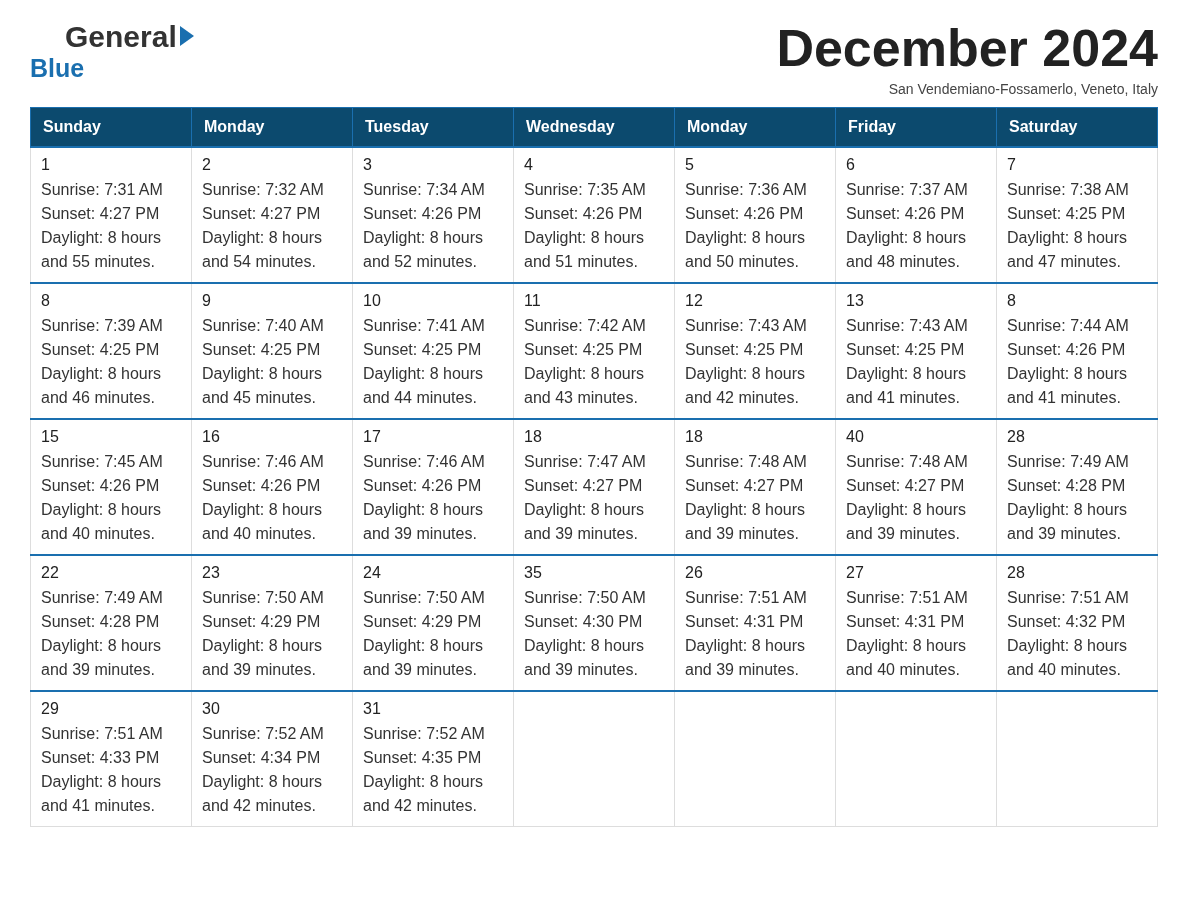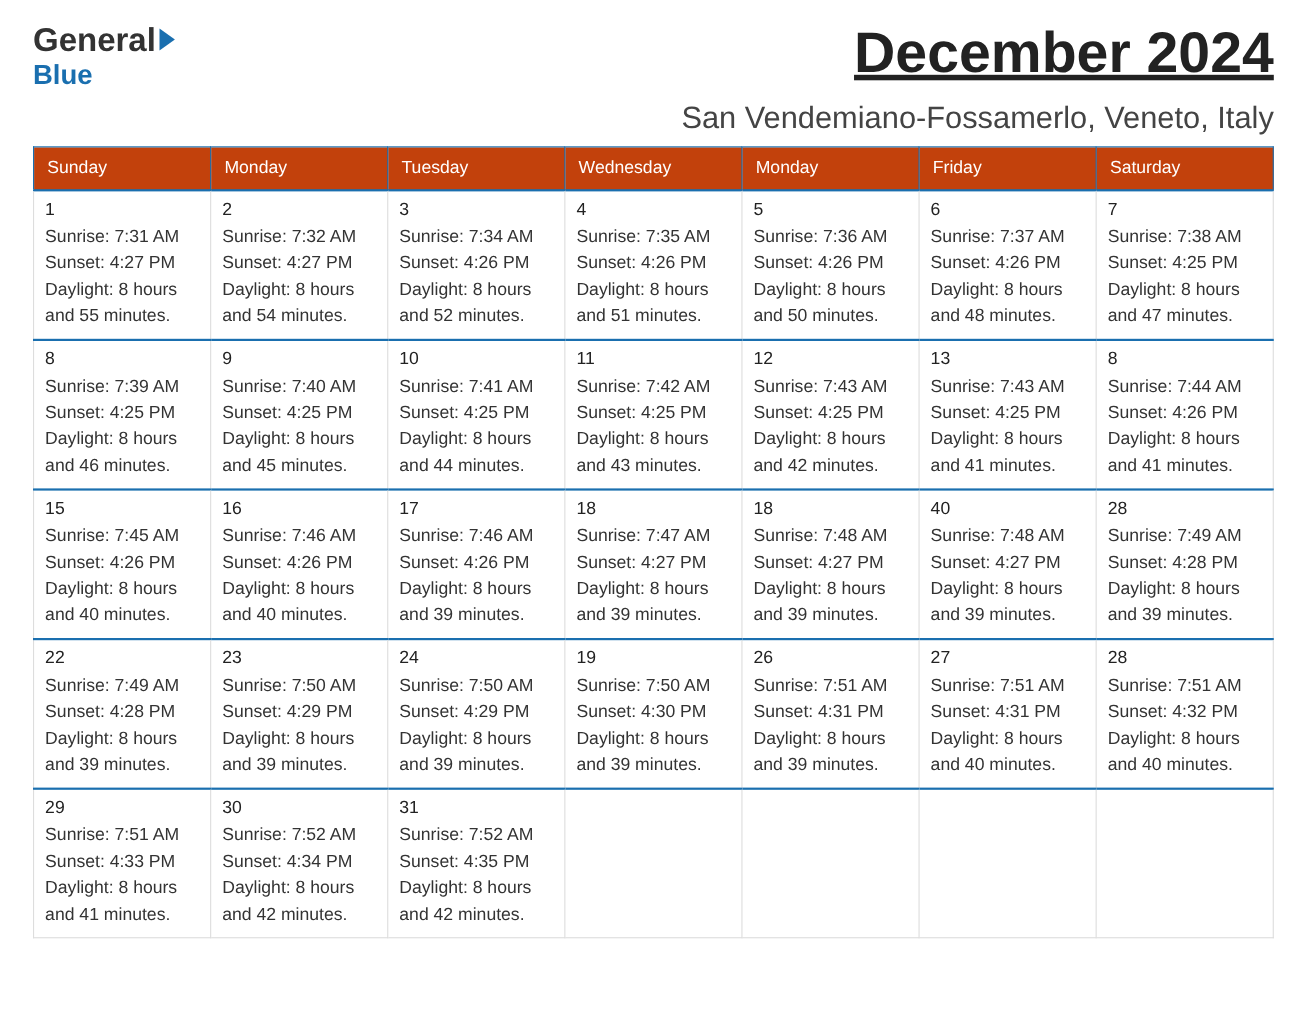--- a/index.html
+++ b/index.html
@@ -22,39 +22,38 @@
       align-items: flex-start;
     }
     .title-section {
       text-align: right;
     }
     .month-title {
       font-size: 52px;
       font-weight: bold;
       color: #222;
       line-height: 1.1;
-      text-decoration: underline;
     }
     .location-title {
-      font-size: 28px;
+      font-size: 14px;
       color: #444;
-      margin-top: 14px;
+      margin-top: 4px;
     }
     .calendar-table {
       width: 100%;
       border-collapse: collapse;
       margin-top: 10px;
     }
     .calendar-table th {
-      background-color: #c2410c;
+      background-color: #0c4a6e;
       color: white;
       padding: 10px 12px;
       text-align: left;
       font-size: 16px;
-      font-weight: normal;
+      font-weight: bold;
       border: 1px solid #1a6faf;
     }
     .calendar-table td {
       border: 1px solid #ccc;
       vertical-align: top;
       padding: 8px 10px;
       width: 14.28%;
       min-height: 100px;
     }
     .calendar-table tr td {
@@ -73,20 +72,21 @@
       font-size: 16px;
       color: #333;
       line-height: 1.5;
     }
     .empty-cell {
       background: #fff;
     }
     .logo-row {
       display: flex;
       align-items: center;
+      margin-left: 35px;
     }
     .logo-text-general {
       font-size: 30px;
       font-weight: bold;
       color: #333;
     }
     .logo-arrow {
       display: inline-block;
       width: 0;
       height: 0;
@@ -352,21 +352,21 @@
         <td>
           <div class="day-number">24</div>
           <div class="day-info">
             Sunrise: 7:50 AM<br>
             Sunset: 4:29 PM<br>
             Daylight: 8 hours<br>
             and 39 minutes.
           </div>
         </td>
         <td>
-          <div class="day-number">19</div>
+          <div class="day-number">35</div>
           <div class="day-info">
             Sunrise: 7:50 AM<br>
             Sunset: 4:30 PM<br>
             Daylight: 8 hours<br>
             and 39 minutes.
           </div>
         </td>
         <td>
           <div class="day-number">26</div>
           <div class="day-info">

